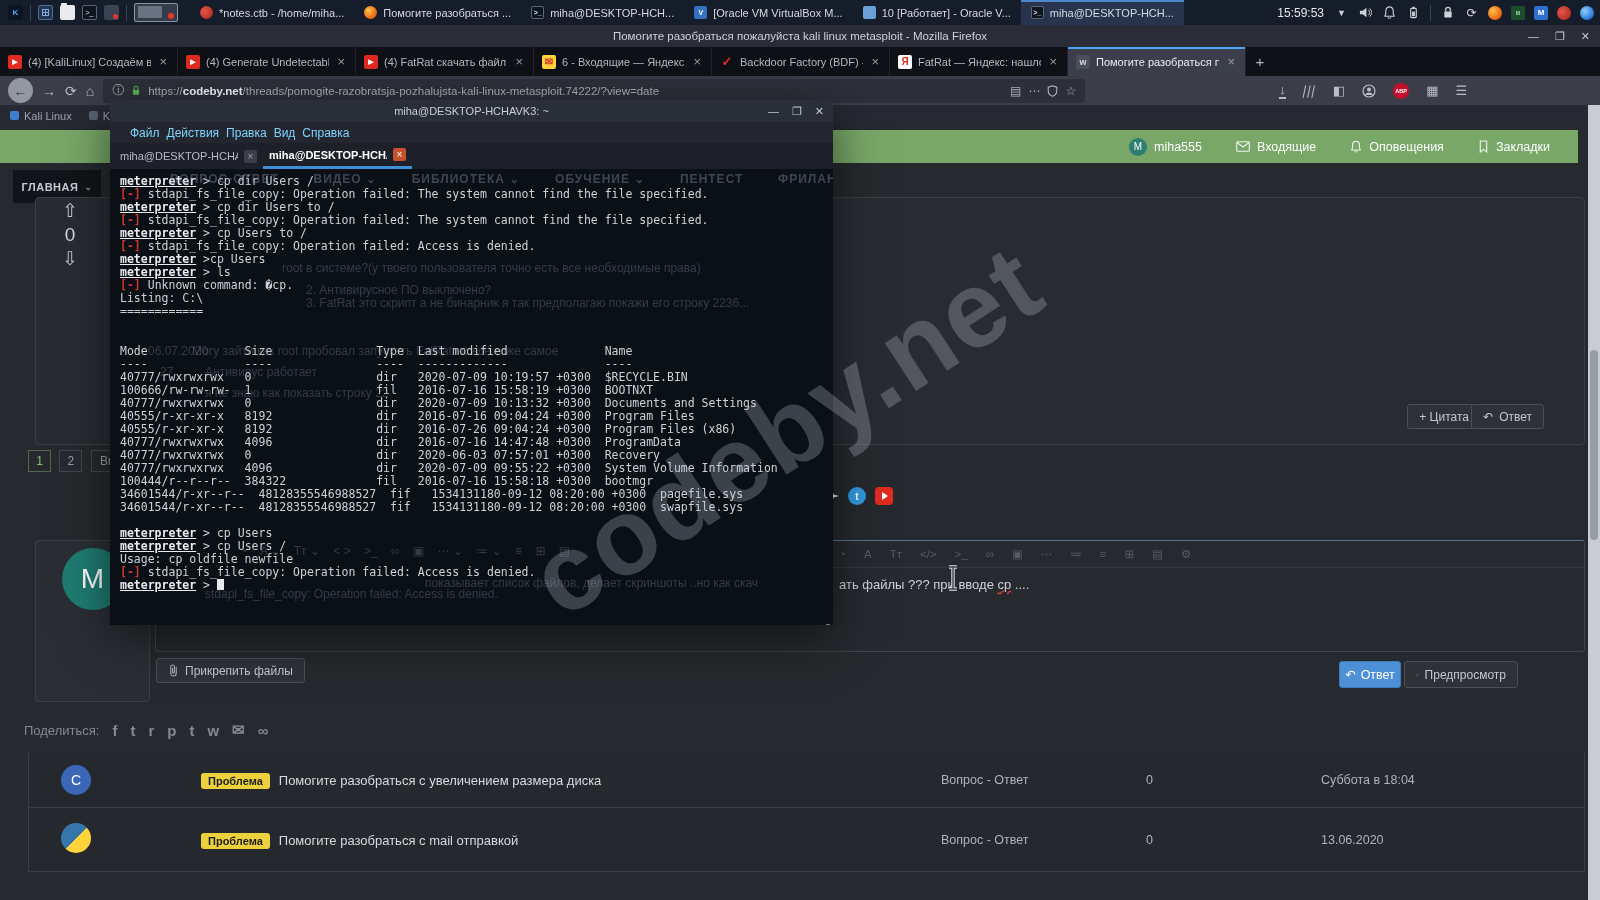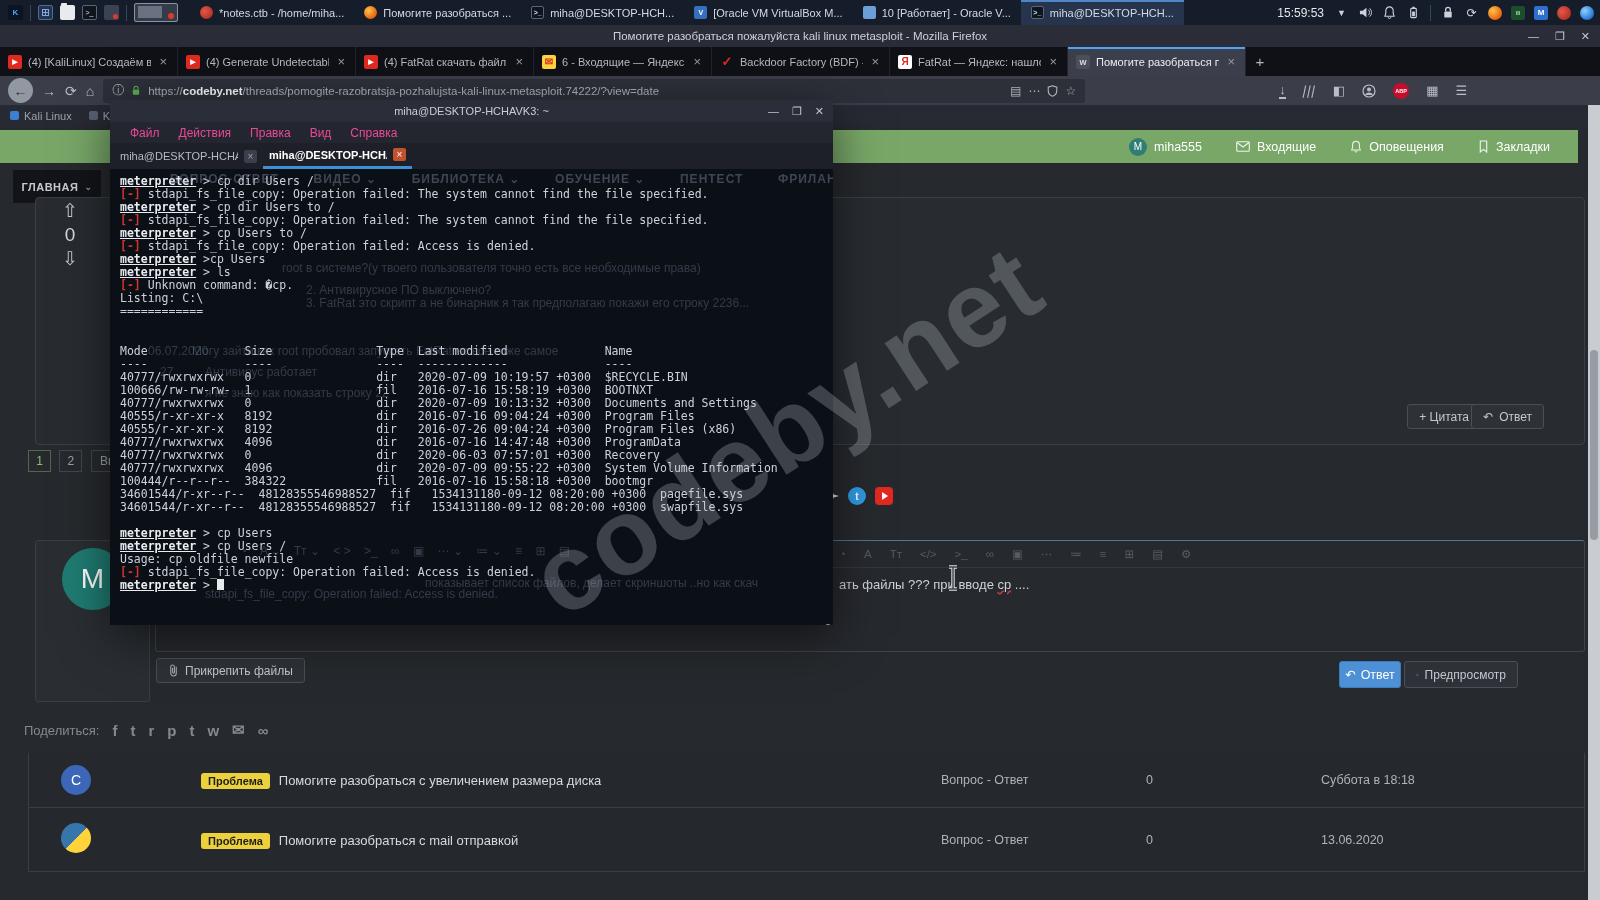--- a/index.html
+++ b/index.html
@@ -169,22 +169,22 @@
   #page-scroll { position:absolute; right:0; top:105px; width:12px; height:795px; background:#c9ccd0; }
   #page-thumb { position:absolute; left:2px; top:245px; width:8px; height:190px; background:#979da5; border-radius:4px; }
 
   
   #term { position:absolute; left:110px; top:100px; width:723px; height:525px; z-index:30;
           box-shadow:0 12px 45px rgba(0,0,0,.55); }
   #term-title { height:22px; background:#2a2e38; display:flex; align-items:center; justify-content:center;
                 color:#c9ced6; font-size:11px; position:relative; }
   #term-controls { position:absolute; right:9px; top:0; height:22px; display:flex; align-items:center; gap:13px;
                    color:#c2c7cf; font-size:11px; }
-  #term-menu { height:21px; background:#23262f; display:flex; align-items:center; gap:19px; padding-left:20px;
-               font-size:12px; color:#ec4899; }
+  #term-menu { height:21px; background:#23262f; display:flex; align-items:center; gap:7px; padding-left:20px;
+               font-size:12px; color:#7dd3fc; }
   #term-tabs { height:26px; background:#1d2029; display:flex; padding-left:4px; }
   .ttab { width:149px; display:flex; align-items:center; gap:6px; padding:0 6px; font-size:11px; color:#b6bbc4; }
   .ttab .tx { white-space:nowrap; overflow:hidden; flex:1; }
   .ttab.active { color:#fff; font-weight:bold; border-bottom:3px solid #3f8fd6; }
   .tcl { flex:0 0 13px; width:13px; height:13px; border-radius:2px; background:#3a3f4b; color:#9aa0ab;
          font-size:10px; line-height:13px; text-align:center; font-weight:normal; }
   .ttab.active .tcl { background:#c2512c; color:#fff; }
   #term-body { position:absolute; top:69px; left:0; right:0; bottom:0; background:#0b1017; overflow:hidden;
                font-family:"DejaVu Sans Mono",monospace; font-size:11.5px; line-height:13.05px; color:#ccd2da;
                padding:6px 0 0 10px; }
@@ -539,21 +539,21 @@
       <span class="shicon">∞</span>
     </div>
 
   <div id="simtable">
     <div id="sim-rows">
         <div class="trow">
           <div class="tc tc1"><span class="rav rav0">C</span></div>
           <div class="tc tc2"><span class="badge">Проблема</span><span class="rtitle">Помогите разобраться с увеличением размера диска</span></div>
           <div class="tc tc3">Вопрос - Ответ</div>
           <div class="tc tc4">0</div>
-          <div class="tc tc5">Суббота в 18:18</div>
+          <div class="tc tc5">Суббота в 18:04</div>
         </div>
         <div class="trow">
           <div class="tc tc1"><span class="rav rav1"></span></div>
           <div class="tc tc2"><span class="badge">Проблема</span><span class="rtitle">Помогите разобраться с mail отправкой</span></div>
           <div class="tc tc3">Вопрос - Ответ</div>
           <div class="tc tc4">0</div>
           <div class="tc tc5">13.06.2020</div>
         </div>
       </div>
   </div>

